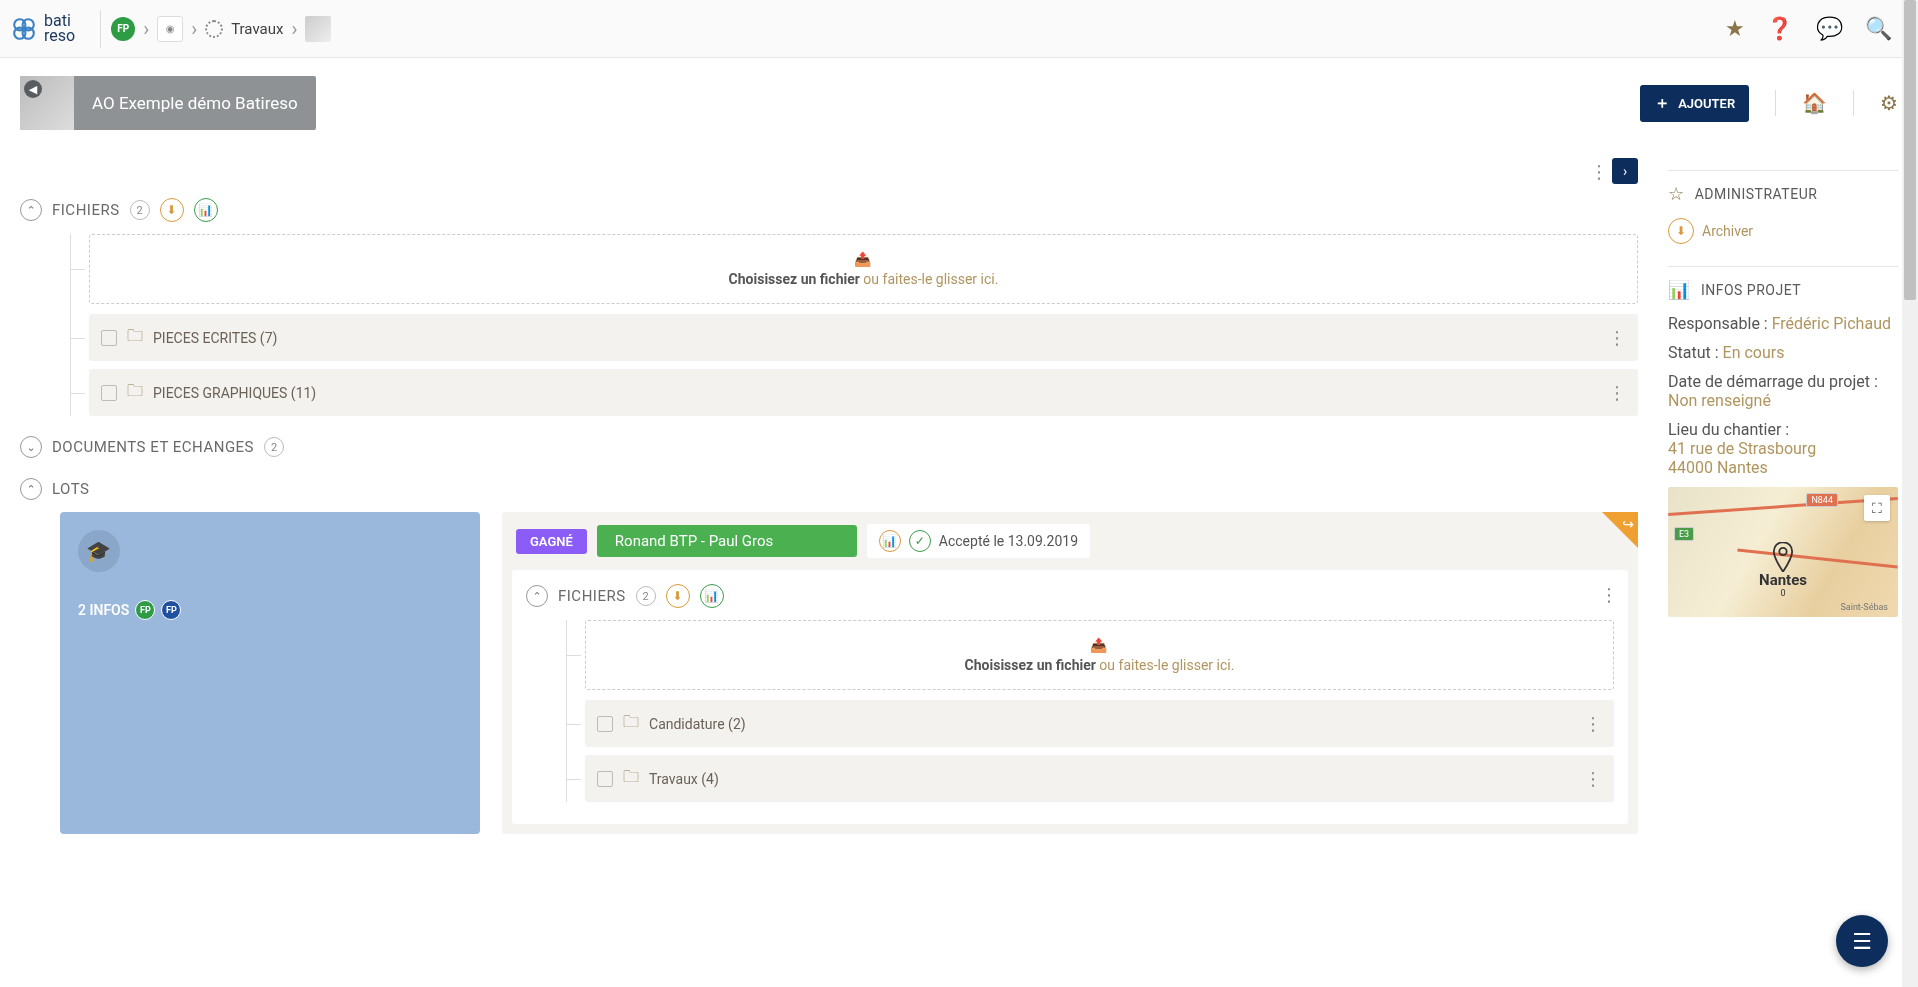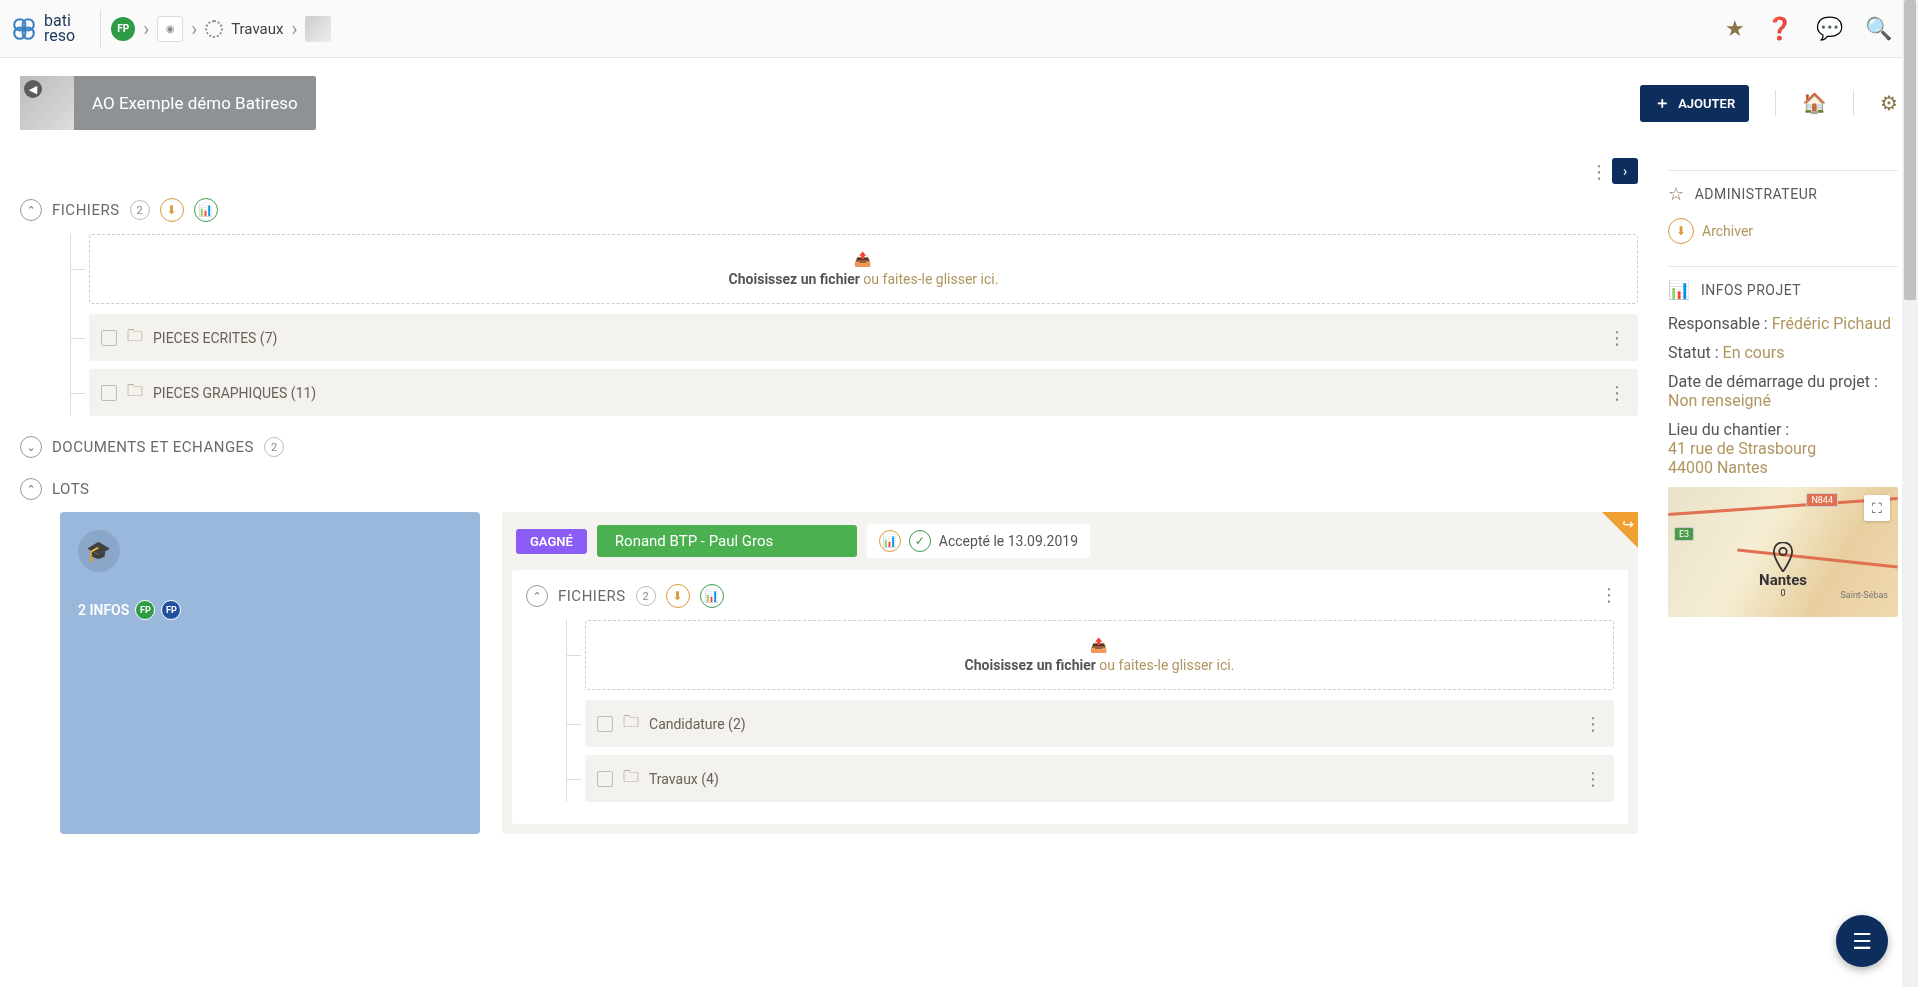--- a/index.html
+++ b/index.html
@@ -293,21 +293,21 @@
         <span>Lieu du chantier :</span><br>
         <span class="val">41 rue de Strasbourg</span><br>
         <span class="val">44000 Nantes</span>
       </div>
       <div class="map-box">
         <div class="map-line ml1"></div>
         <div class="map-line ml2"></div>
         <div class="map-badge" style="top:6px;right:60px;background:#e07050;color:#fff;">N844</div>
         <div class="map-badge" style="top:40px;left:6px;background:#4a9b4a;color:#fff;">E3</div>
         <div class="map-badge" style="top:12px;right:6px;background:none;border:none;color:#777;">Sain</div>
-        <div class="map-badge" style="bottom:16px;right:6px;background:none;border:none;color:#777;margin-top:12px;">Saint-Sébas</div>
+        <div class="map-badge" style="bottom:4px;right:6px;background:none;border:none;color:#777;margin-top:12px;">Saint-Sébas</div>
         <div class="map-pin"><svg viewBox="0 0 24 32">
               <path d="M12 0C6 0 2 4 2 10c0 7 10 22 10 22s10-15 10-22C22 4 18 0 12 0z" fill="none" stroke="#333" stroke-width="2"></path>
               <circle cx="12" cy="10" r="4" fill="none" stroke="#333" stroke-width="2"></circle>
             </svg></div>
         <div class="map-city">Nantes</div>
         <div class="map-badge" style="bottom:18px;left:50%;transform:translateX(-50%);background:none;border:none;color:#333;">0</div>
         <div class="map-fs">⛶</div>
       </div>
     </div>
   </div>

